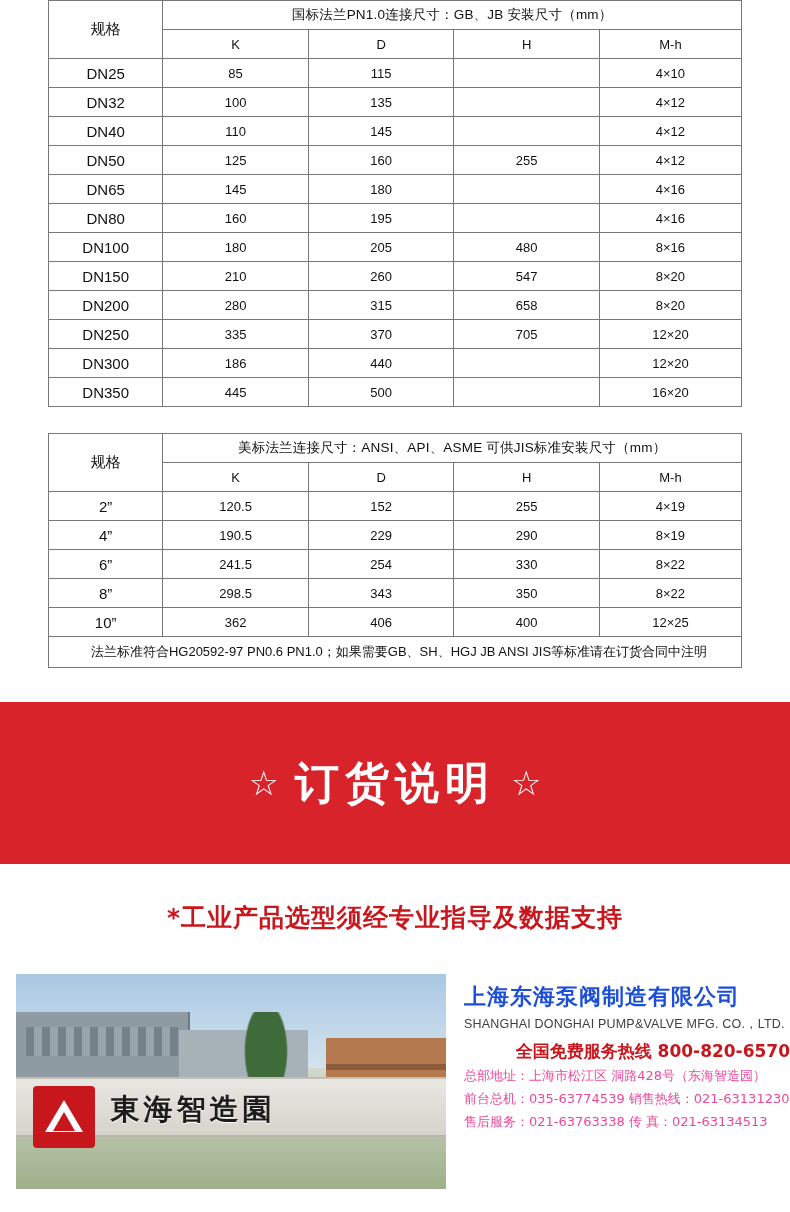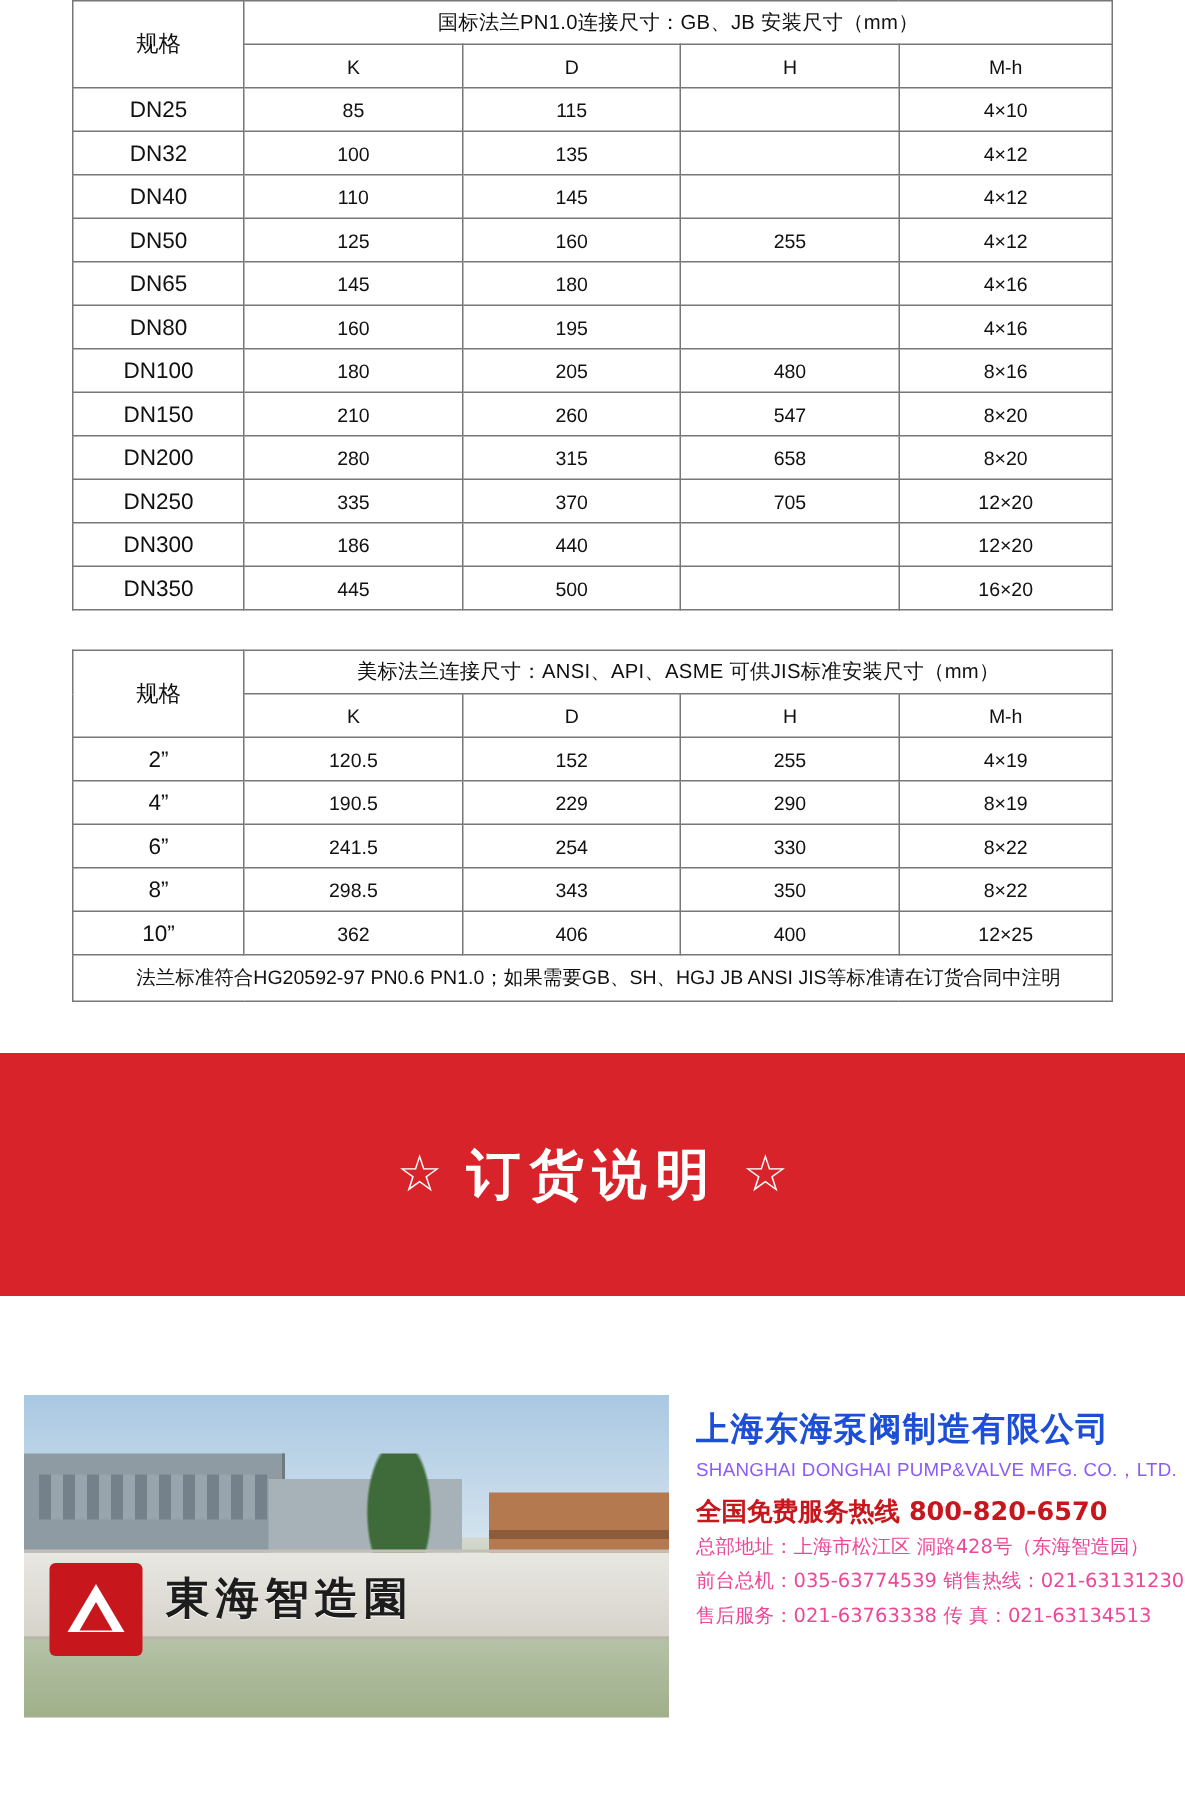--- a/index.html
+++ b/index.html
@@ -78,21 +78,21 @@
     display: flex;
     align-items: center;
     gap: 16px;
     color: #ffffff;
   }
   .banner-star {
     font-size: 34px;
     line-height: 1;
   }
   .banner-text {
-    font-size: 36px;
+    font-size: 44px;
     font-weight: bold;
     letter-spacing: 6px;
     font-family: Liberation Sans, sans-serif;
   }
 
   
   .red-notes {
     text-align: center;
     padding: 32px 0 26px 0;
   }
@@ -203,30 +203,31 @@
   }
   .company .cn-name {
     font-size: 22px;
     font-weight: bold;
     color: #1d4ed8;
     letter-spacing: 1px;
     font-family: "DejaVu Sans", "Liberation Sans", sans-serif;
   }
   .company .en-name {
     font-size: 12.5px;
-    color: #8b5cf6;
+    color: #404040;
     margin-top: 4px;
     letter-spacing: 0.2px;
   }
   .company .hotline {
     margin-top: 7px;
     font-size: 17px;
     font-weight: bold;
     color: #c8161d;
     font-family: "DejaVu Sans", "Liberation Sans", sans-serif;
+    text-align: right;
   }
   .company .line {
     font-size: 13px;
     color: #ec4899;
     line-height: 1.62;
     margin-top: 2px;
     font-family: "DejaVu Sans", "Liberation Sans", sans-serif;
   }
 </style>
 </head>
@@ -411,20 +412,21 @@
 
   <div class="banner">
     <div class="banner-inner">
       <span class="banner-star">☆</span>
       <span class="banner-text">订货说明</span>
       <span class="banner-star">☆</span>
     </div>
   </div>
 
   <div class="red-notes">
+    <div>*工业产品选型须经专业指导及数据支持</div>
   </div>
 
   <div class="bottom">
 
     <div class="photo">
       <div class="sky"></div>
       <div class="bld1"></div>
       <div class="bld2"></div>
       <div class="bld3"></div>
       <div class="tree"></div>

